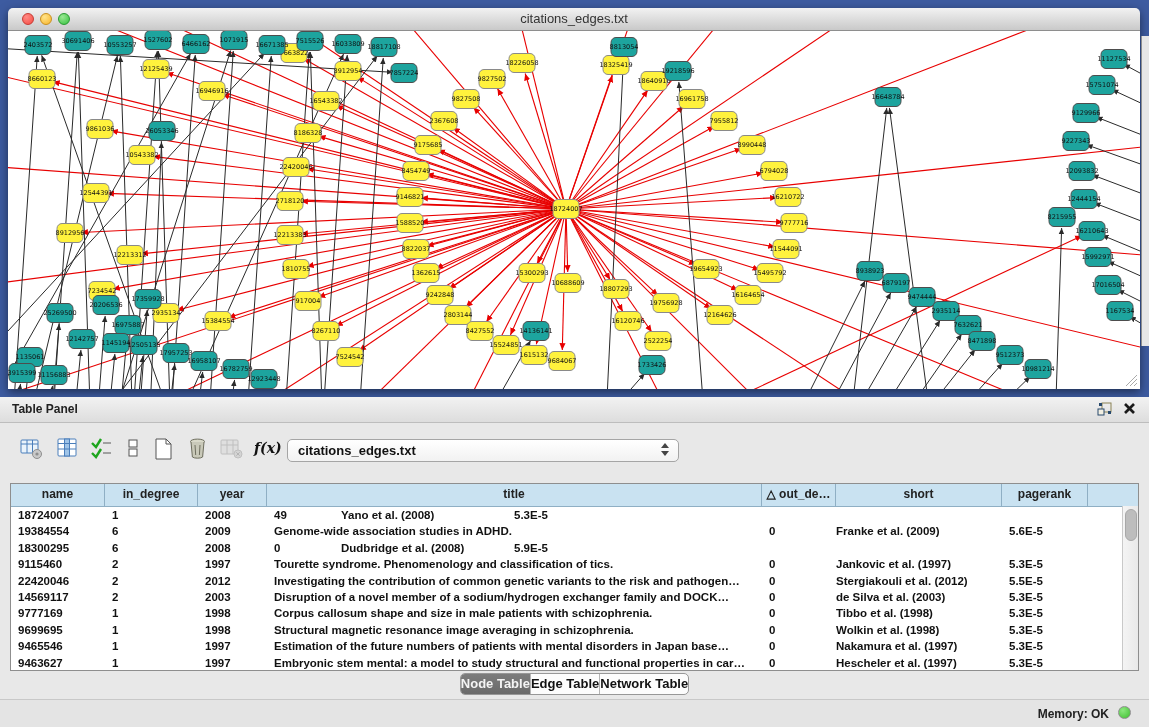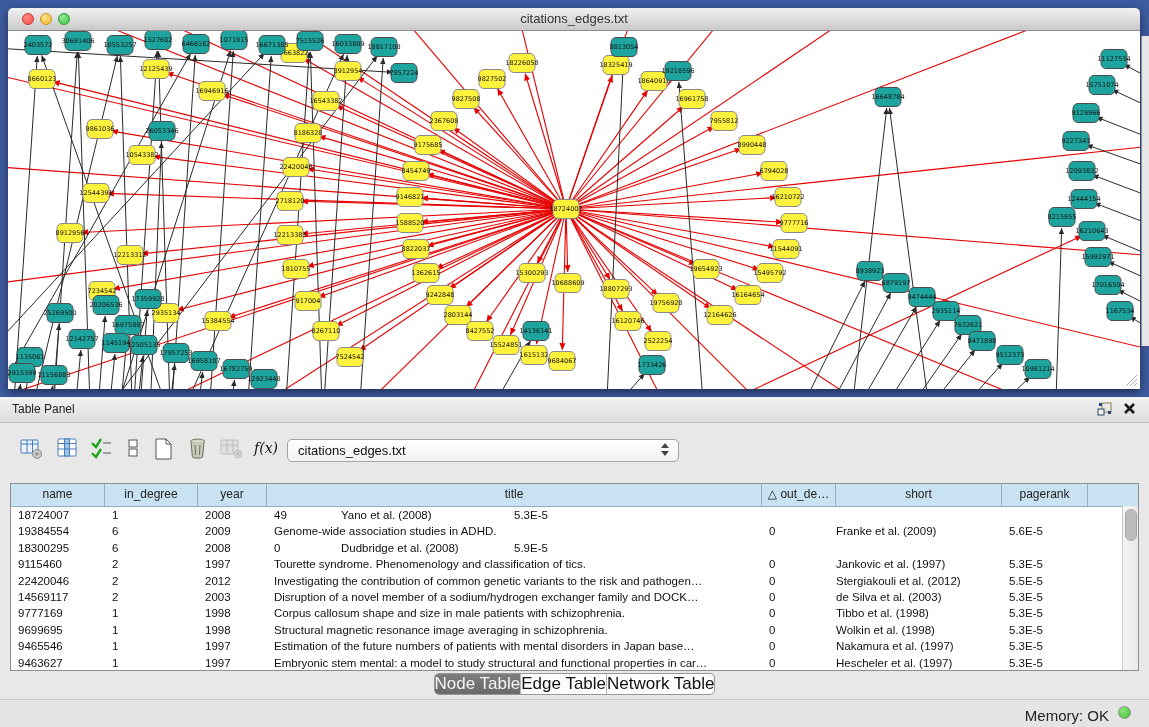--- a/index.html
+++ b/index.html
@@ -14,21 +14,21 @@
   .tl{position:absolute;top:5px;width:12px;height:12px;border-radius:50%;display:inline-block;}
   .tl.red{left:14px;background:radial-gradient(circle at 35% 30%,#FF8A84,#F64B43);border:1px solid #C63B34;box-sizing:border-box;}
   .tl.yellow{left:32px;background:radial-gradient(circle at 35% 30%,#FFE38A,#F8B52A);border:1px solid #C9901F;box-sizing:border-box;}
   .tl.green{left:50px;background:radial-gradient(circle at 35% 30%,#9AE894,#35C13F);border:1px solid #2A9A33;box-sizing:border-box;}
   .canvas-wrap{position:relative;width:1132px;height:358px;background:#fff;overflow:hidden;}
   .canvas-wrap svg.net{position:absolute;left:0;top:0;}
   .grip{position:absolute;right:2px;bottom:2px;}
   .sliver{position:absolute;right:0;top:36px;width:7px;height:310px;background:#E6E6E6;
     border-left:1px solid #8E8E8E;}
   
-  .table-panel{position:absolute;left:0;top:397px;width:1149px;height:330px;background:#E8E8E8;}
+  .table-panel{position:absolute;left:0;top:397px;width:1149px;height:330px;background:#E8E8E8;font-weight:bold;}
   .panel-titlebar{height:25px;background:linear-gradient(#F2F2F2,#DDDDDD);
     border-bottom:1px solid #BDBDBD;position:relative;}
   .panel-titlebar .ptitle{position:absolute;left:12px;top:5px;font-size:12px;color:#222;}
   .panel-titlebar .pt-ic{position:absolute;top:4px;cursor:default;}
   .float-ic{right:36px;}
   .close-ic{right:12px;}
   .toolbar{height:46px;position:relative;padding-top:8px;padding-left:16px;}
   .tb-ic{position:absolute;top:14px;width:24px;height:24px;}
   .combo{position:absolute;left:287px;top:16px;width:392px;height:23px;background:linear-gradient(#FFFFFF,#F2F2F2);
     border:1px solid #A5A5A5;border-radius:5px;box-sizing:border-box;font-size:13px;color:#111;}
@@ -44,26 +44,26 @@
   .trow{display:flex;height:16.4px;line-height:16.4px;font-size:11.5px;color:#111;}
   .trow .tc{box-sizing:border-box;padding-left:7px;overflow:hidden;white-space:nowrap;}
   .c0{width:94px;} .c1{width:93px;} .c2{width:69px;} .c3{width:495px;} .c4{width:74px;}
   .c5{width:166px;} .c6{width:86px;}
   .c5x{padding-left:0 !important;}
   .vscroll{position:absolute;right:0;top:22px;width:15px;height:164px;background:linear-gradient(90deg,#F4F4F4,#E9E9E9);
     border-left:1px solid #C9C9C9;}
   .vthumb{position:absolute;left:2px;top:3px;width:10px;height:30px;border-radius:6px;background:#BDBDBD;border:1px solid #A8A8A8;}
   .tabsbar{position:absolute;left:0;top:276px;width:1149px;height:26px;text-align:center;}
   .seg{display:inline-flex;border:1px solid #979797;border-radius:5px;overflow:hidden;height:20px;background:#FCFCFC;}
-  .seg .tab{font-size:17px;padding:0 0;line-height:20px;color:#111;border-right:1px solid #B5B5B5;cursor:default;}
+  .seg .tab{font-size:13px;padding:0 0;line-height:20px;color:#111;border-right:1px solid #B5B5B5;cursor:default;}
   .seg .tab:last-child{border-right:none;}
   .seg .tab.sel{background:linear-gradient(#7C7C7C,#6A6A6A);color:#F4F4F4;}
   .statusbar{position:absolute;left:0;top:302px;width:1149px;height:28px;background:#E4E4E4;
     border-top:1px solid #C8C8C8;}
-  .statusbar .mem{position:absolute;right:40px;top:7px;font-size:15px;color:#222;}
+  .statusbar .mem{position:absolute;right:40px;top:7px;font-size:12px;color:#222;}
   .statusbar .dot{position:absolute;right:18px;top:6px;width:13px;height:13px;border-radius:50%;
     background:radial-gradient(circle at 35% 30%,#8BE87E,#3FBE2F);border:1px solid #8E8E8E;box-sizing:border-box;}
 </style>
 </head>
 <body>
 
 <div class="desktop">
   <div class="graph-window">
     <div class="titlebar">
       <span class="tl red"></span>

